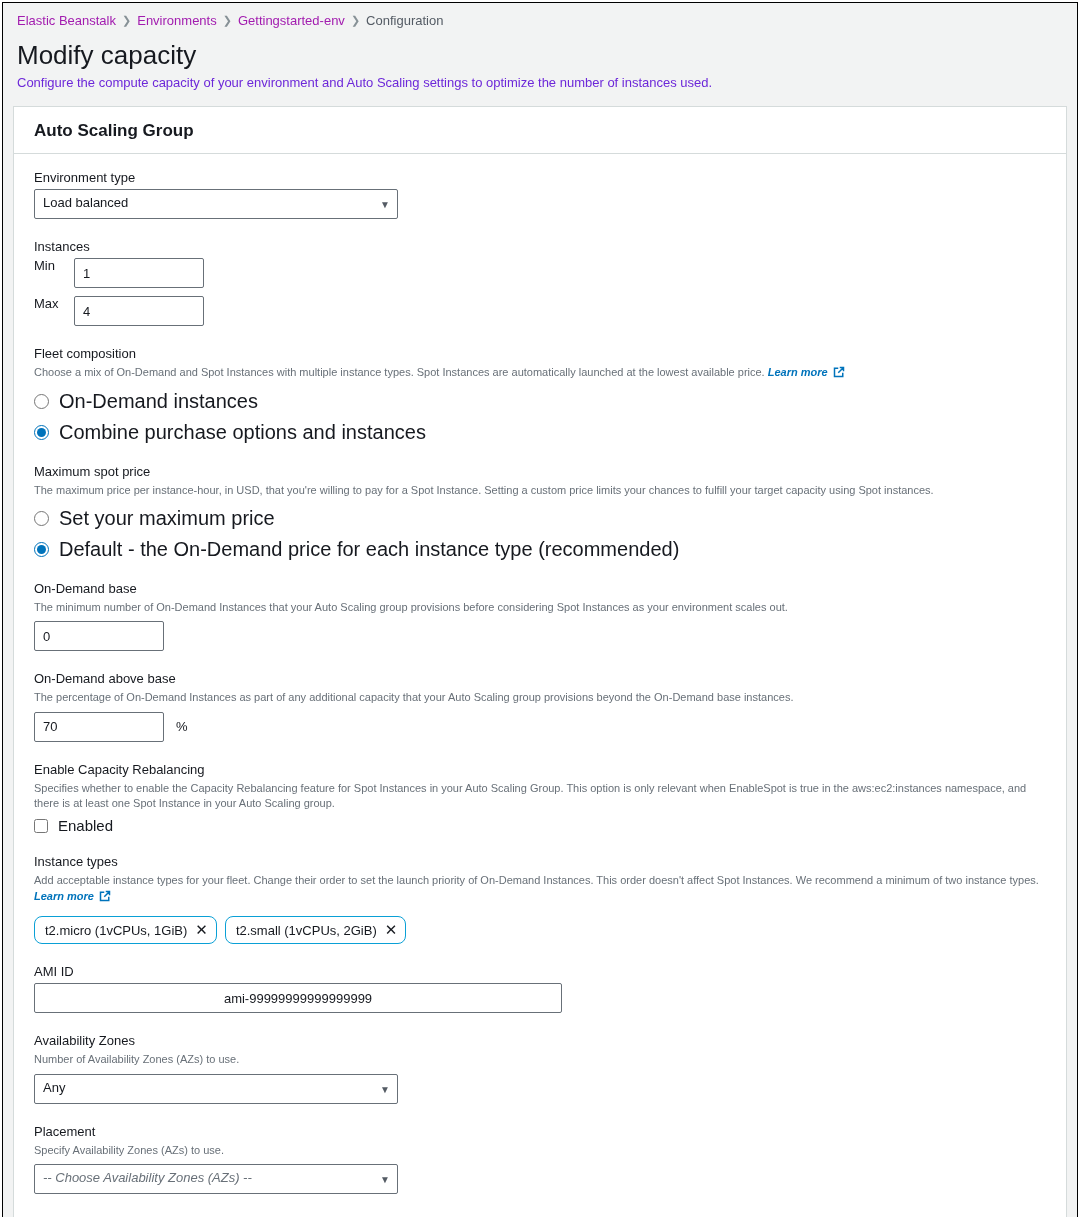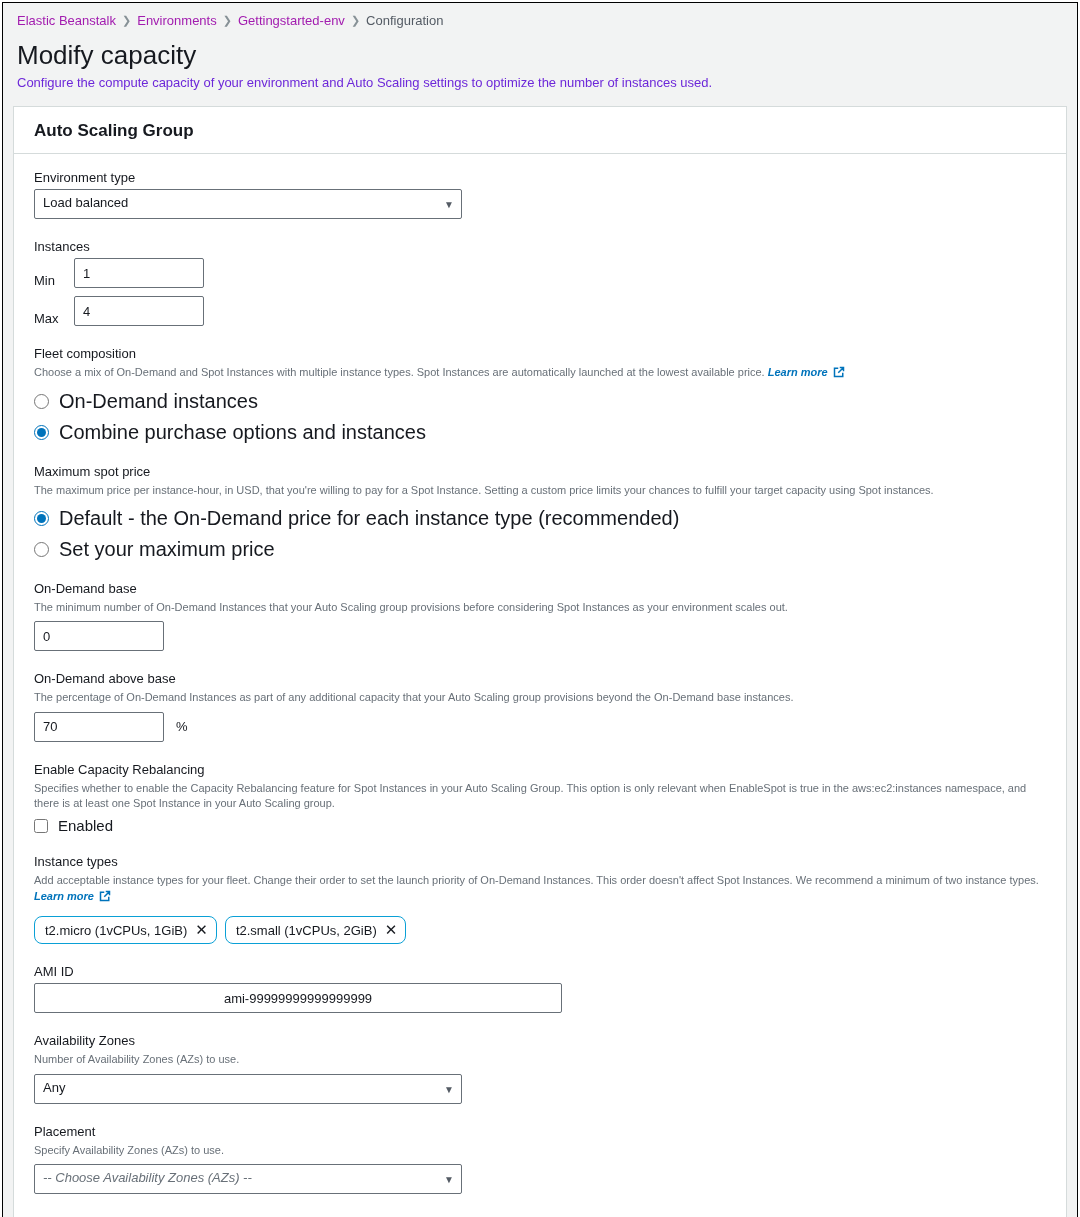--- a/index.html
+++ b/index.html
@@ -115,35 +115,35 @@
     .select-wrapper::after {
       content: "▼";
       position: absolute;
       right: 8px;
       top: 50%;
       transform: translateY(-50%);
       font-size: 10px;
       color: #545b64;
       pointer-events: none;
     }
-    .w-360 { width: 428px; }
+    .w-360 { width: 364px; }
     .w-130 { width: 130px; }
     .w-660 { width: 528px; text-align: center; }
     .input {
       border: 1px solid #687078;
       background: #fff;
       padding: 5px 8px;
       font-size: 13px;
       color: #16191f;
       border-radius: 2px;
       height: 30px;
     }
     .inline-row {
       display: flex;
-      align-items: flex-end;
+      align-items: flex-start;
       gap: 10px;
       margin-bottom: 8px;
     }
     .inline-label {
       font-size: 13px;
       color: #16191f;
       min-width: 30px;
     }
     .radio-row {
       display: flex;
@@ -269,26 +269,26 @@
         <div class="radio-row">
           <input type="radio" name="fleet" checked="" style="">
           <label>Combine purchase options and instances</label>
         </div>
       </div>
 
       <div class="form-group">
         <label class="form-label">Maximum spot price</label>
         <div class="form-help">The maximum price per instance-hour, in USD, that you're willing to pay for a Spot Instance. Setting a custom price limits your chances to fulfill your target capacity using Spot instances.</div>
         <div class="radio-row">
+          <input type="radio" name="spot" style="">
+          <label>Set your maximum price</label>
+        </div>
+        <div class="radio-row">
           <input type="radio" name="spot" checked="" style="">
           <label>Default - the On-Demand price for each instance type (recommended)</label>
-        </div>
-        <div class="radio-row">
-          <input type="radio" name="spot" style="">
-          <label>Set your maximum price</label>
         </div>
       </div>
 
       <div class="form-group">
         <label class="form-label">On-Demand base</label>
         <div class="form-help">The minimum number of On-Demand Instances that your Auto Scaling group provisions before considering Spot Instances as your environment scales out.</div>
         <input class="input w-130" value="0" style="">
       </div>
 
       <div class="form-group">

